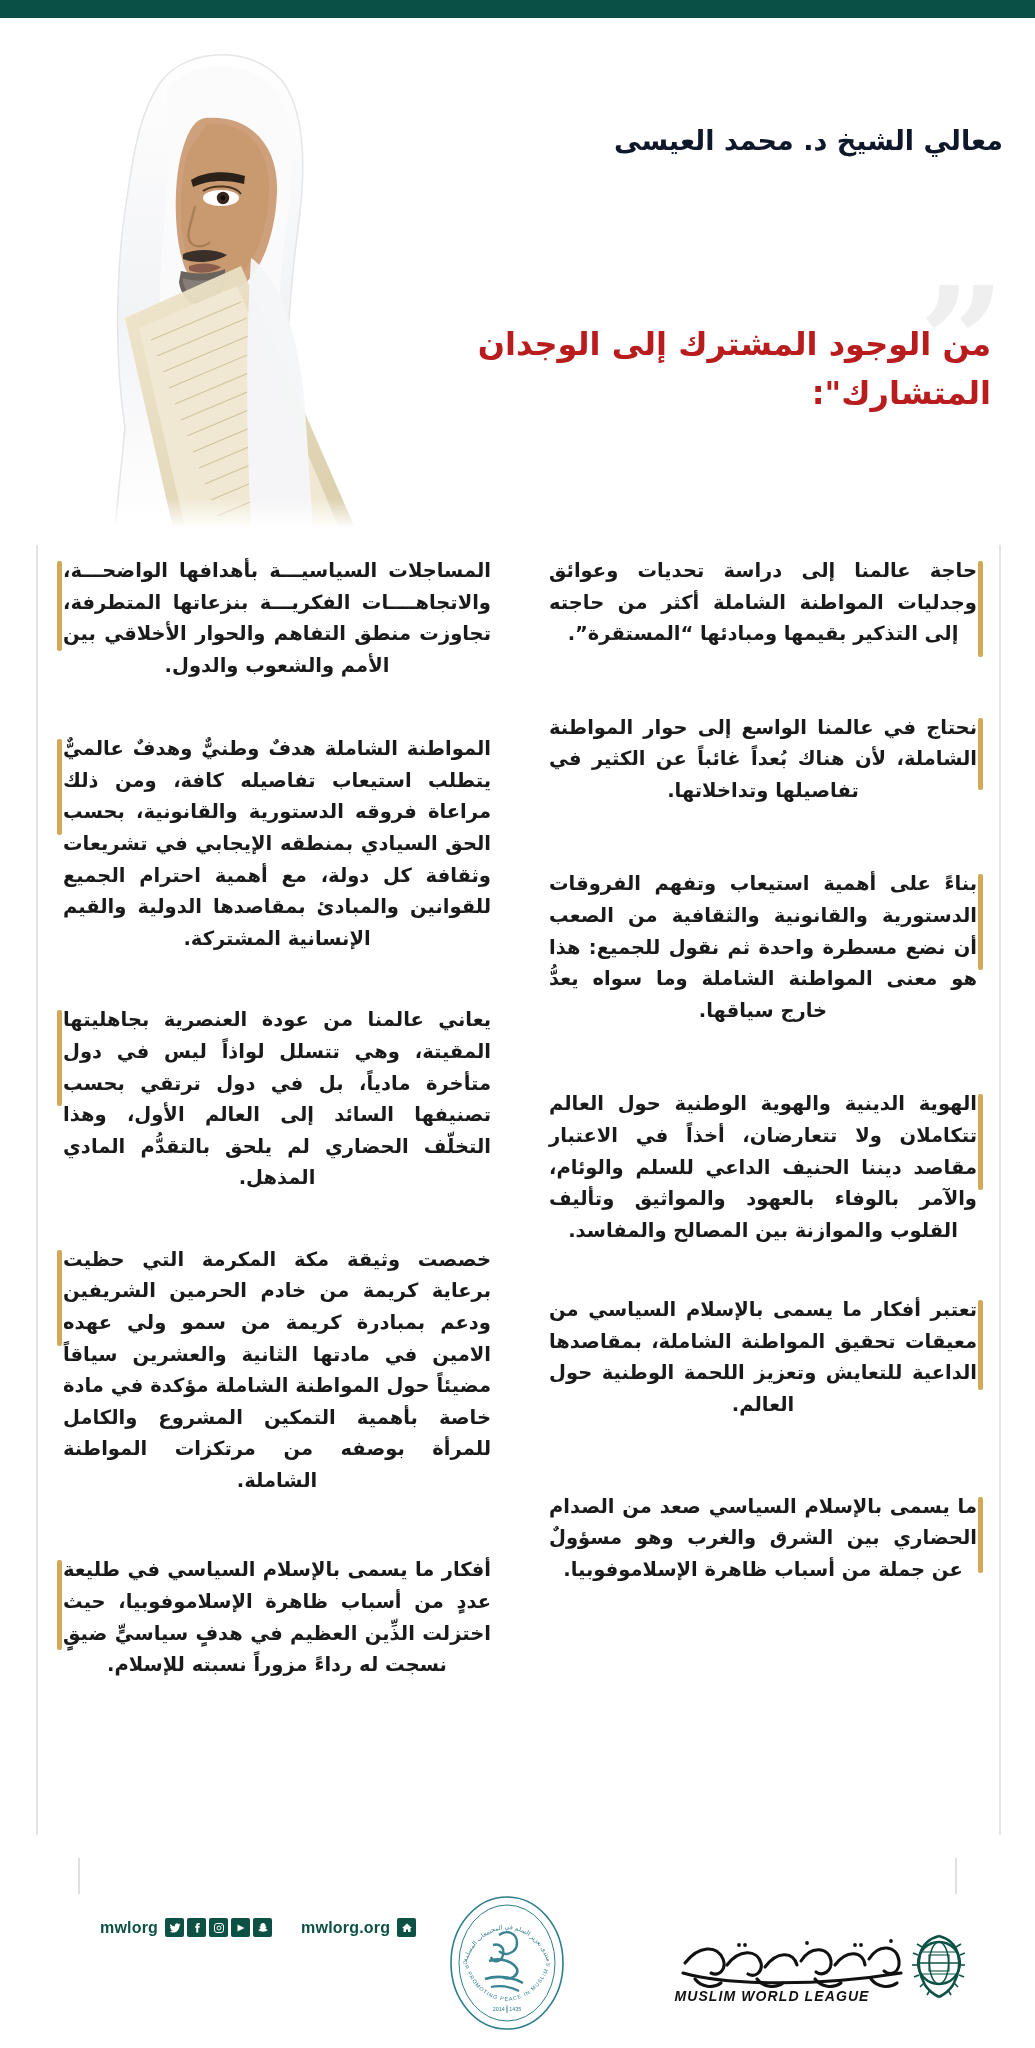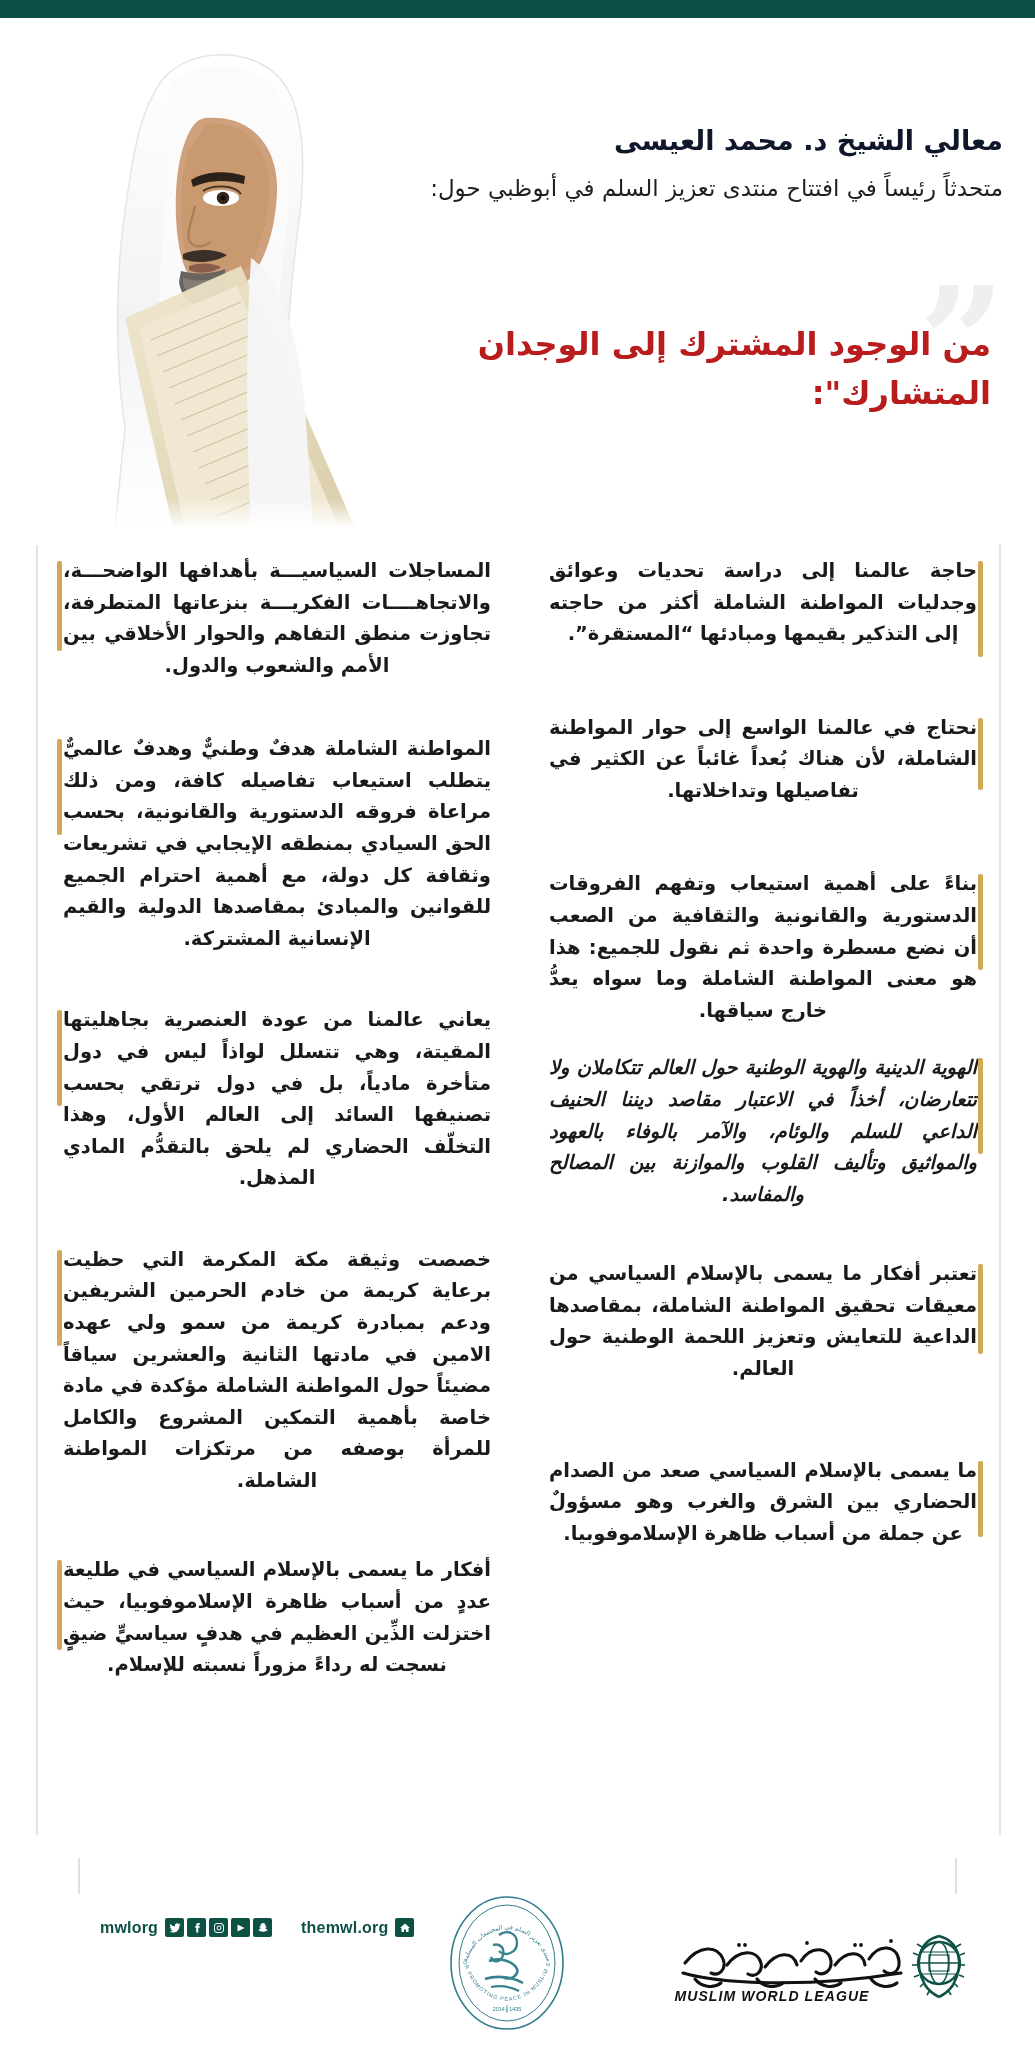--- a/index.html
+++ b/index.html
@@ -190,21 +190,20 @@
         </g>
 
         <path d="M196 230 C 226 250, 244 310, 250 380 L 258 500 L 196 500
                  C 192 420, 190 320, 196 230 Z" fill="#f5f6f8" opacity="0.96"></path>
         <rect x="0" y="400" width="330" height="100" fill="url(#gfade)"></rect>
       </svg>
     </div>
 
     <div class="hero-text">
       <div class="speaker-name">معالي الشيخ د. محمد العيسى</div>
-      <div class="speaker-sub">متحدثاً رئيساً في افتتاح منتدى تعزيز السلم في أبوظبي حول:</div>
     </div>
 
     <div class="quote-mark">”</div>
 
     <div class="title-wrap">
       <div class="title-green">من الوجود المشترك إلى الوجدان المتشارك":</div>
     </div>
   </div>
 
   <div class="body-area">
@@ -222,21 +221,21 @@
       <div class="block" style="margin-top:62px;">
         <span class="marker" style="height:72px;"></span>
         <p>نحتاج في عالمنا الواسع إلى حوار المواطنة الشاملة، لأن هناك بُعداً غائباً عن الكثير في تفاصيلها وتداخلاتها.</p>
       </div>
 
       <div class="block" style="margin-top:62px;">
         <span class="marker" style="height:96px;"></span>
         <p>بناءً على أهمية استيعاب وتفهم الفروقات الدستورية والقانونية والثقافية من الصعب أن نضع مسطرة واحدة ثم نقول للجميع: هذا هو معنى المواطنة الشاملة وما سواه يعدُّ خارج سياقها.</p>
       </div>
 
-      <div class="block" style="margin-top:26px;font-style:italic;">
+      <div class="block" style="margin-top:62px;">
         <span class="marker" style="height:96px;"></span>
         <p>الهوية الدينية والهوية الوطنية حول العالم تتكاملان ولا تتعارضان، أخذاً في الاعتبار مقاصد ديننا الحنيف الداعي للسلم والوئام، والآمر بالوفاء بالعهود والمواثيق وتأليف القلوب والموازنة بين المصالح والمفاسد.</p>
       </div>
 
       <div class="block" style="margin-top:48px;">
         <span class="marker" style="height:90px;"></span>
         <p>تعتبر أفكار ما يسمى بالإسلام السياسي من معيقات تحقيق المواطنة الشاملة، بمقاصدها الداعية للتعايش وتعزيز اللحمة الوطنية حول العالم.</p>
       </div>
 
       <div class="block" style="margin-top:70px;">
@@ -303,21 +302,21 @@
         <svg width="12" height="12" viewBox="0 0 24 24" fill="#fff">
             <path d="M5 5 L19 12 L5 19 Z"></path>
           </svg>
       </a>
       <a class="sq">
         <svg width="12" height="12" viewBox="0 0 24 24" fill="#fff">
             <path d="M12 2c3 0 5 2.2 5 5v2.3c.6-.3 1.2-.4 1.7-.1.6.4.5 1.1-.2 1.6-.6.5-1.5.8-1.5 1.3 0 1 2.1 3 4 3.4.5.1.6.6.2.9-.7.5-1.9.7-2.3 1-.2.2-.1.8-.5 1-.5.2-1.4-.2-2.4-.1-1.1.1-2 1.4-4 1.4s-2.9-1.3-4-1.4c-1-.1-1.9.3-2.4.1-.4-.2-.3-.8-.5-1-.4-.3-1.6-.5-2.3-1-.4-.3-.3-.8.2-.9 1.9-.4 4-2.4 4-3.4 0-.5-.9-.8-1.5-1.3-.7-.5-.8-1.2-.2-1.6.5-.3 1.1-.2 1.7.1V7c0-2.8 2-5 5-5z"></path>
           </svg>
       </a>
     </span>
-    <span class="handle" style="margin-left:22px;">themwl.org</span>
+    <span class="handle" style="margin-left:22px;">mwlorg.org</span>
     <a class="sq">
       <svg width="12" height="12" viewBox="0 0 24 24" fill="#fff">
           <path d="M12 3 L22 12 h-3 v8 h-5 v-5 h-4 v5 H5 v-8 H2 Z"></path>
         </svg>
     </a>
   </div>
 
   <div class="forum-seal">
     <svg width="120" height="140" viewBox="0 0 120 140" xmlns="http://www.w3.org/2000/svg">
       <ellipse cx="60" cy="70" rx="56" ry="66" fill="#fff" stroke="#2f7d8c" stroke-width="1.6"></ellipse>

